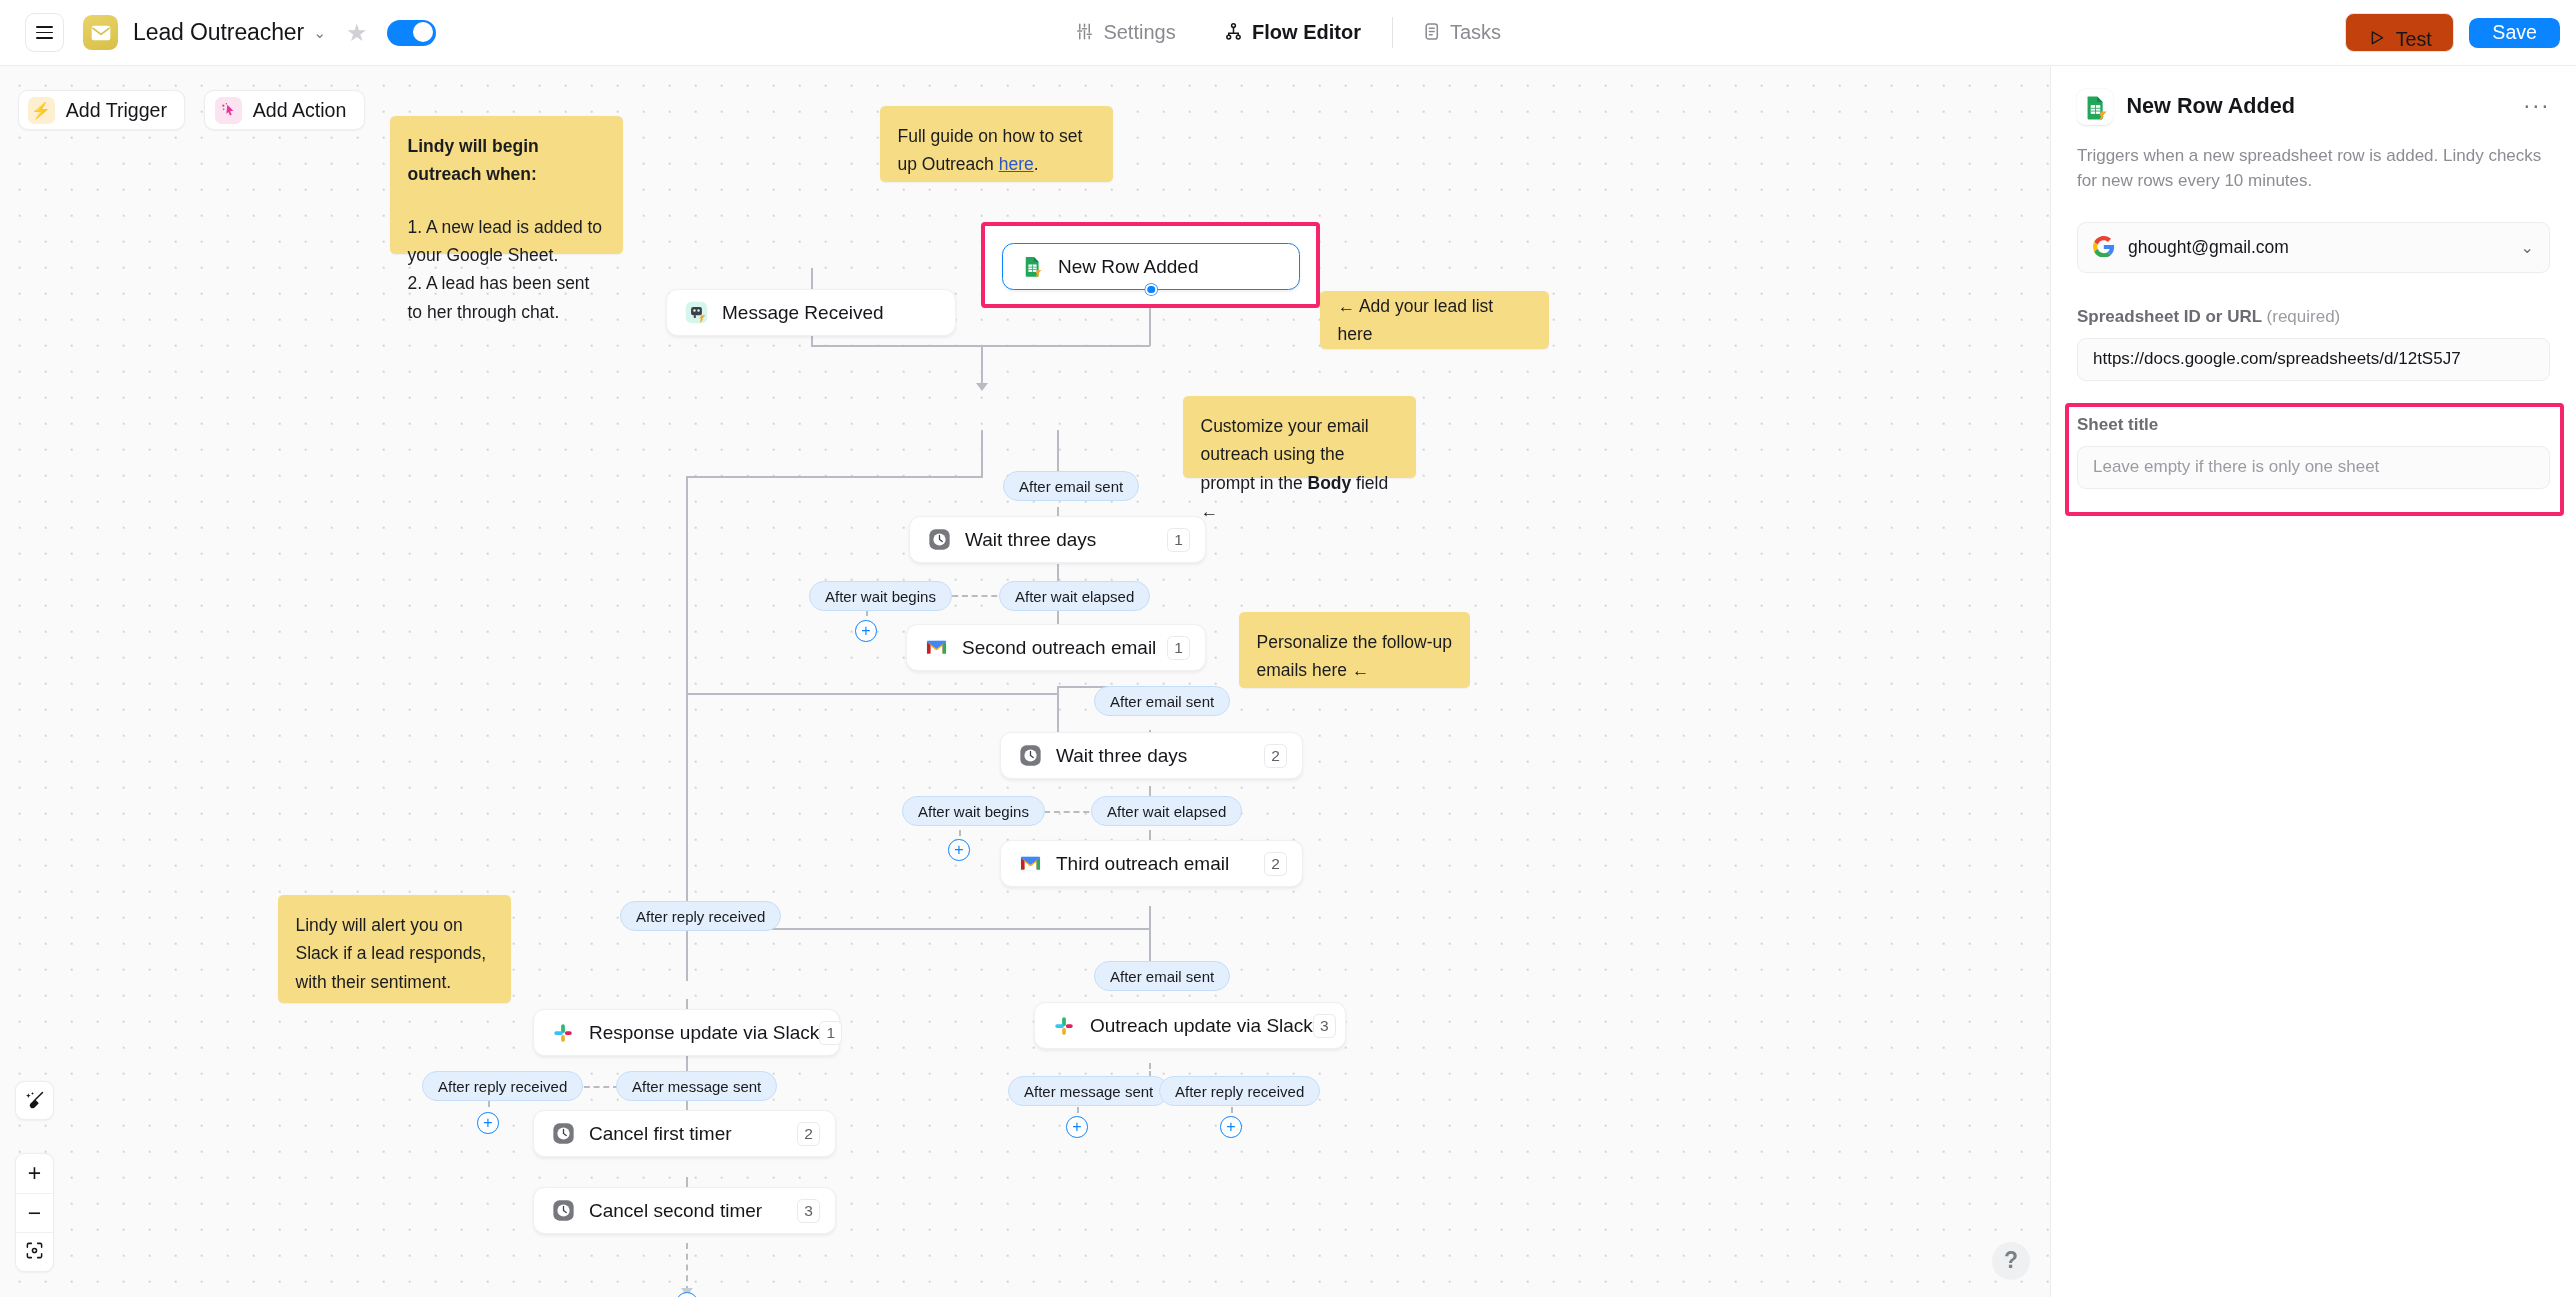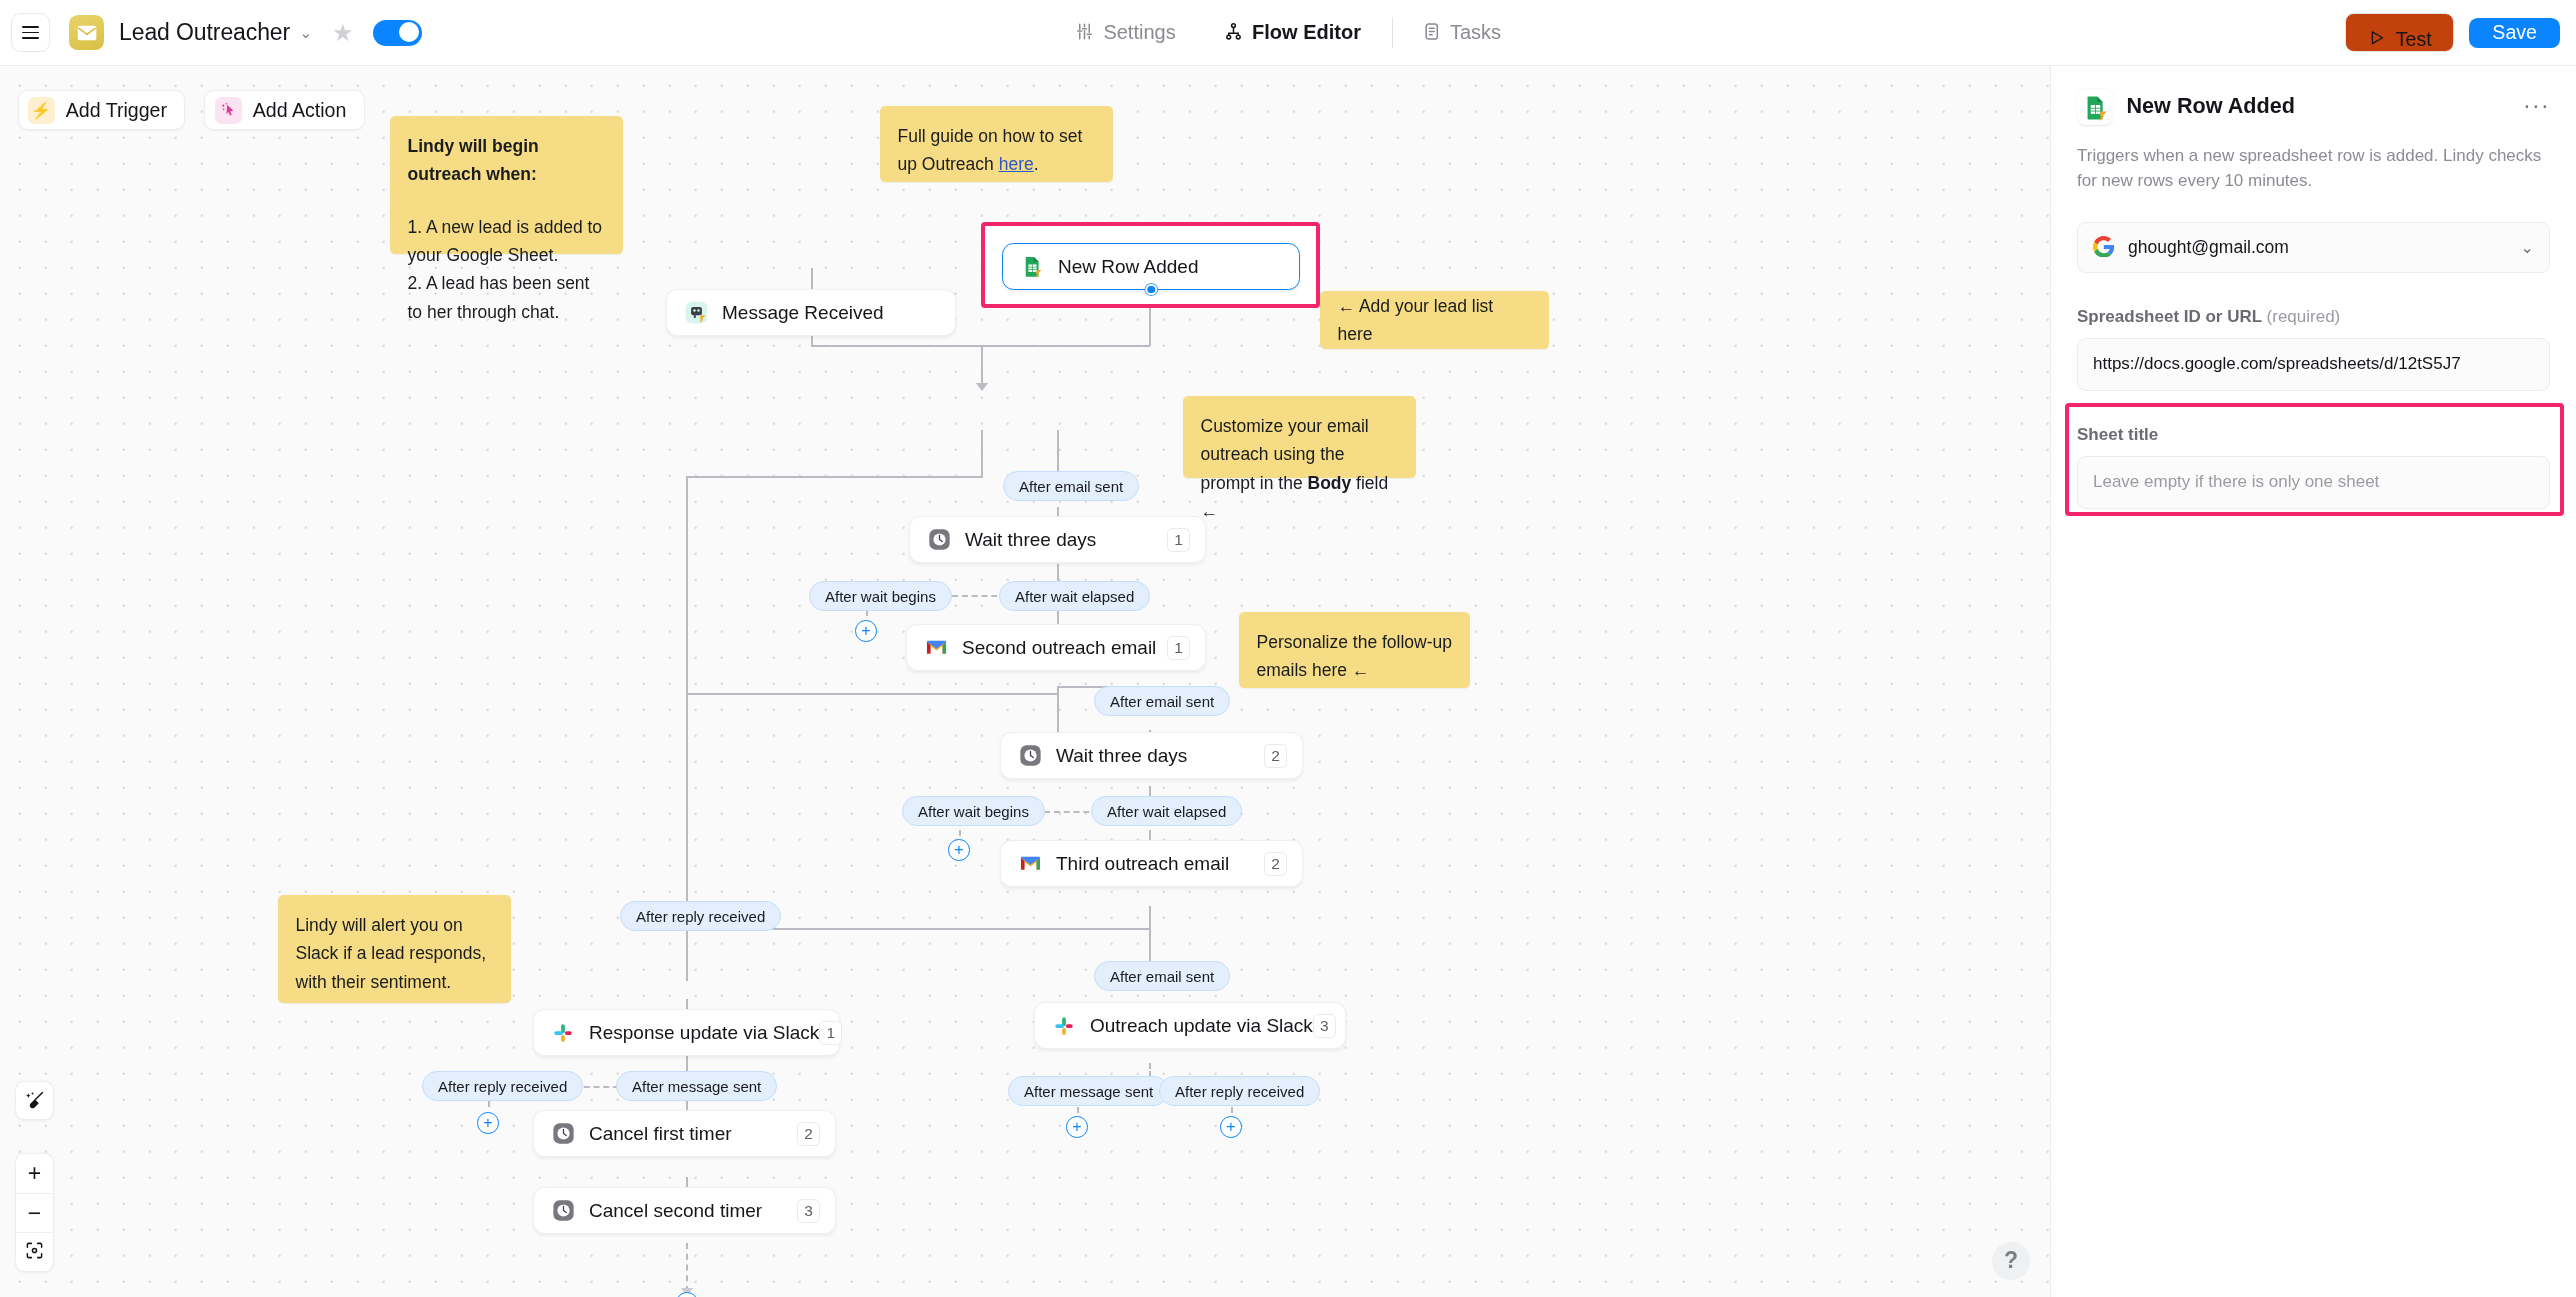--- a/index.html
+++ b/index.html
@@ -11,21 +11,21 @@
     overflow: hidden;
   }
 
   
   .topbar {
     position: absolute; left: 0; top: 0; width: 2576px; height: 66px;
     background: #ffffff;
     border-bottom: 0.7px solid #ececed;
     display: flex; align-items: center;
   }
-  .tb-left { display: flex; align-items: center; gap: 0; padding-left: 11px; }
+  .tb-left { display: flex; align-items: center; gap: 0; padding-left: 25px; }
   .hamburger-btn {
     width: 39px; height: 39px; border: 0.7px solid #e8e8ea; border-radius: 9.4px;
     background: #fff; display: flex; align-items: center; justify-content: center;
     cursor: pointer;
   }
   .hamburger-btn .bar { display:block; width: 17.5px; height: 1.8px; background: #15161a; border-radius: 1.3px; }
   .hamburger-btn .bars { display:flex; flex-direction: column; gap: 4px; }
 
   .app-icon {
     width: 35px; height: 35px; border-radius: 8.8px;
@@ -209,21 +209,21 @@
     margin-top: 28px; height: 51px; border:0.7px solid #ececee; border-radius: 8.8px;
     background:#fbfbfc; display:flex; align-items:center; padding: 0 15px; gap: 13.5px; cursor:pointer;
   }
   .acct-select .acct-label { font-size: 17.5px; color:#15161a; }
   .acct-select .chev { margin-left:auto; color:#6f7176; font-size: 16px; }
 
   .field { margin-top: 34px; }
   .field-label { font-size: 17px; color:#6a6c72; font-weight:700; }
   .field-label .req { font-weight: 400; color:#9a9ca1; }
   .field-input {
-    margin-top: 10.8px; height: 53px; border:0.7px solid #ececee; border-radius: 8.8px;
+    margin-top: 10.8px; height: 43px; border:0.7px solid #ececee; border-radius: 8.8px;
     background:#fbfbfc; display:flex; align-items:center; padding: 8px 15px;
     font-size: 17px; color:#15161a; overflow:hidden; white-space:nowrap; cursor:text;
   }
   .field-input.placeholder { color:#9a9ca1; }
 
   .panel-hl {
     position:absolute; left: 13.5px; top: 337px; width: 499px; height: 113px;
     border: 4.7px solid #f4256b; border-radius: 4px; pointer-events:none;
   }
 </style>

